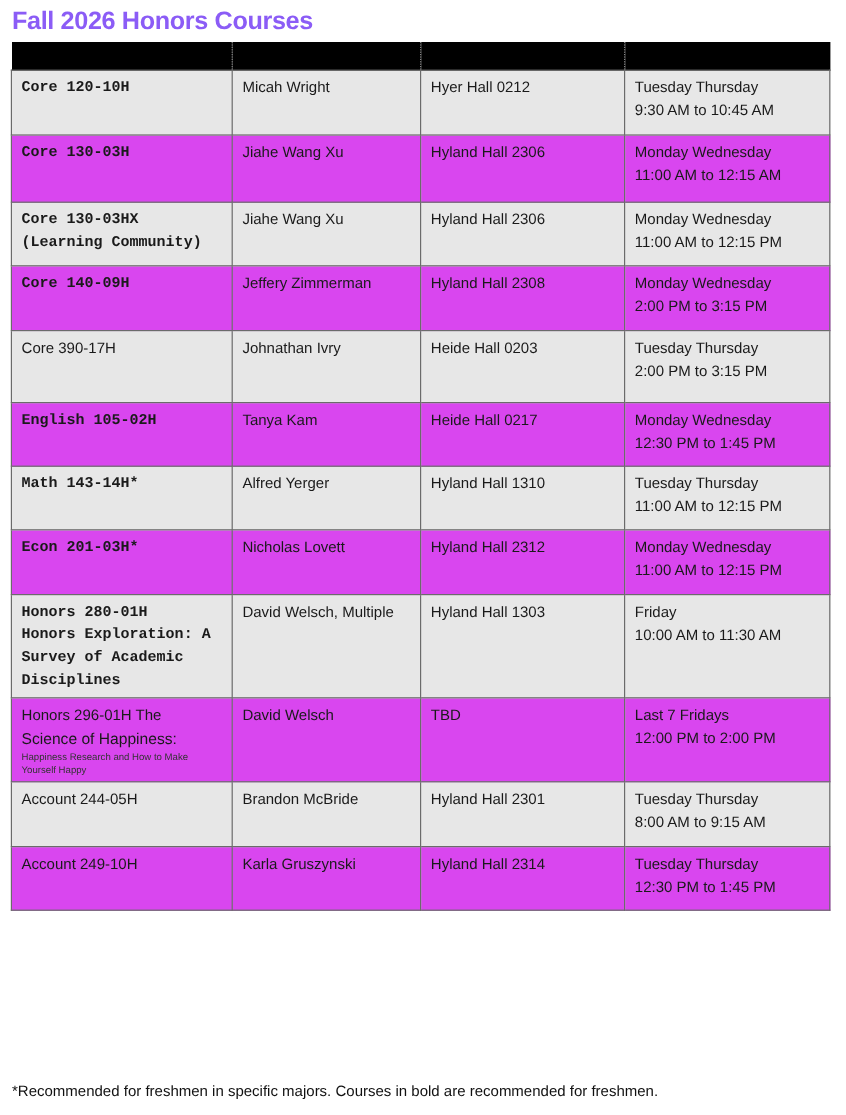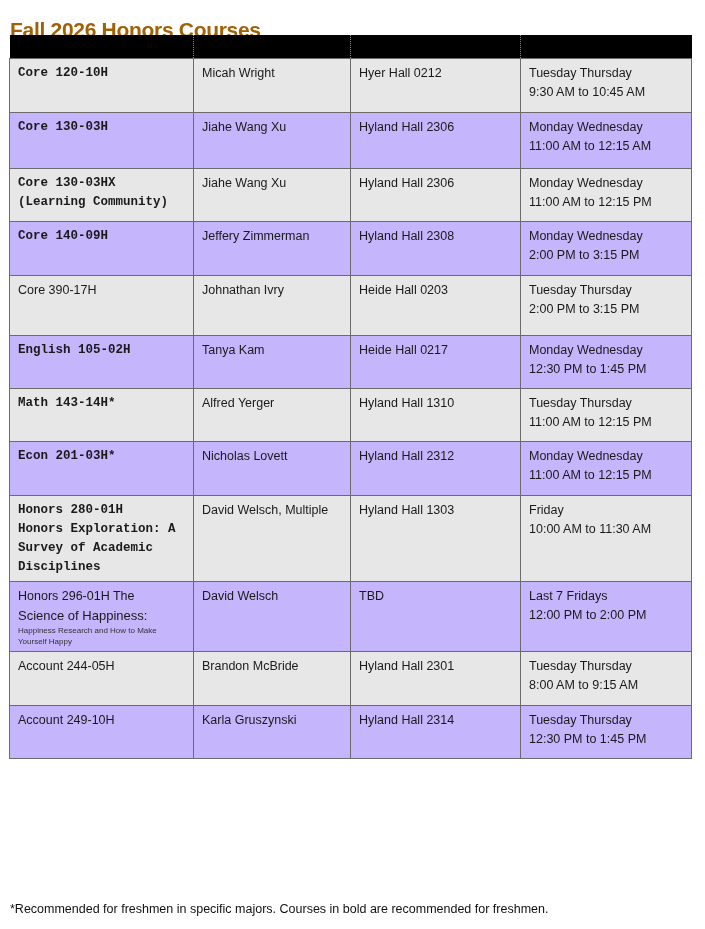--- a/index.html
+++ b/index.html
@@ -1,27 +1,27 @@
 <!DOCTYPE html>
 <html><head>
 <meta charset="utf-8">
 <style>
   html, body { margin: 0; padding: 0; background: #ffffff; }
   body { width: 705px; height: 929px; position: relative; font-family: "Liberation Sans", sans-serif; color: #1a1a1a; overflow: hidden; }
-  .title { position: absolute; left: 10px; top: 18px; font-size: 21px; font-weight: bold; letter-spacing: -0.3px; color: #a16207; }
+  .title { position: absolute; left: 10px; top: 6px; font-size: 21px; font-weight: bold; letter-spacing: -0.3px; color: #8b5cf6; }
   table.courses { position: absolute; left: 9px; top: 35px; width: 682px; border-collapse: collapse; table-layout: fixed; font-size: 12.5px; }
   table.courses col.c1 { width: 184px; }
   table.courses col.c2 { width: 157px; }
   table.courses col.c3 { width: 170px; }
   table.courses col.c4 { width: 171px; }
   thead th { background: #000; height: 23px; padding: 0; border-left: 1px dotted #888; }
   thead th:first-child { border-left: none; }
   tbody td { border: 1px solid #6b6b6b; vertical-align: top; padding: 5px 8px 4px 8px; line-height: 19px; }
   tbody tr.shade td { background: #e7e7e7; }
-  tbody tr.plain td { background: #c4b5fd; }
+  tbody tr.plain td { background: #d946ef; }
   .bold { font-weight: bold; font-family: Liberation Mono, monospace; }
   .small { font-size: 8px; line-height: 11px; color: #333; display: block; }
   .mid { font-size: 13px; display: block; }
   .footer { position: absolute; left: 10px; top: 902px; font-size: 12.5px; color: #111; }
 </style>
 </head>
 <body>
 
 <div class="title">Fall 2026 Honors Courses</div>
 

